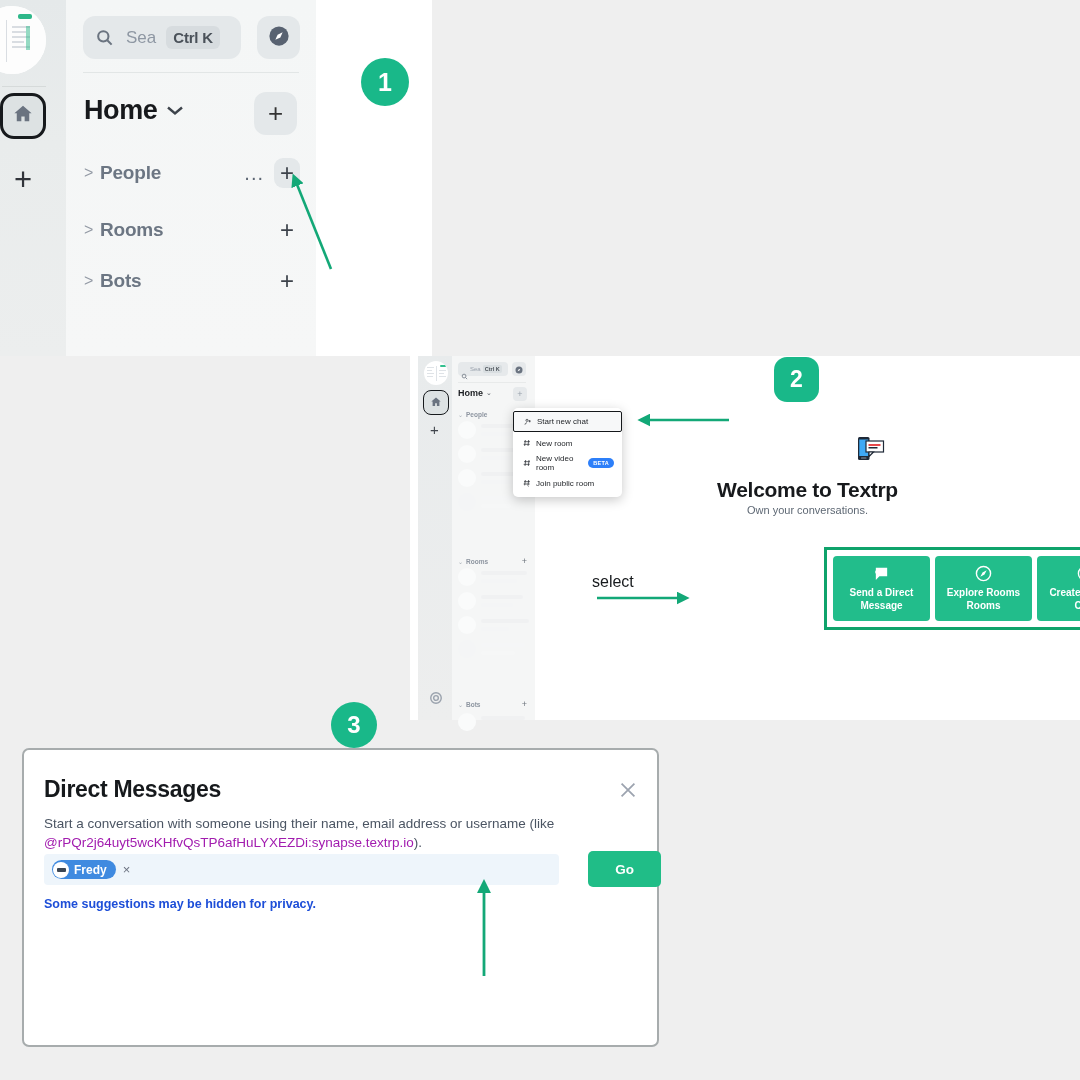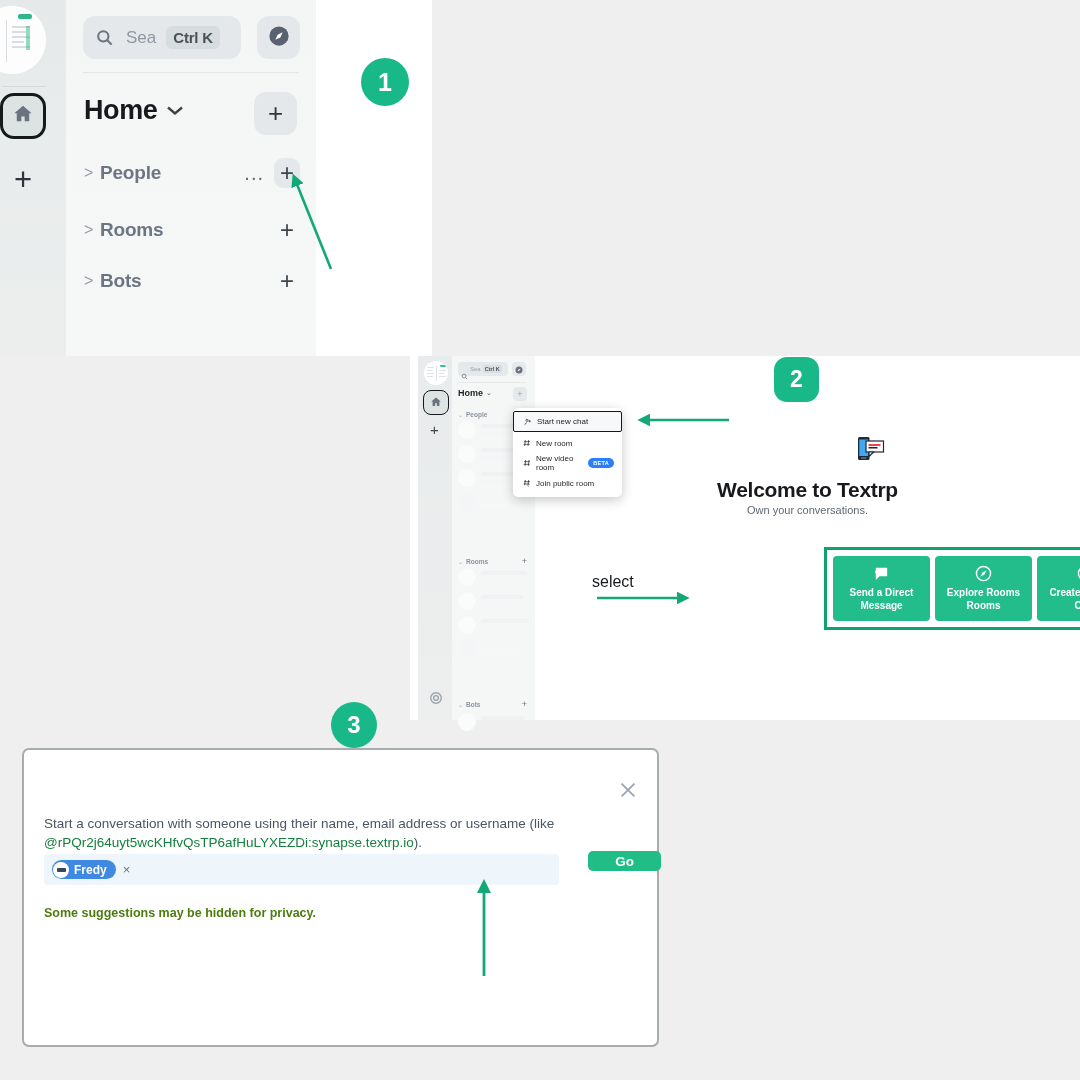--- a/index.html
+++ b/index.html
@@ -149,32 +149,32 @@
     align-items:center;justify-content:center;color:#fff;}
   #p2-cards .card .ci{width:17px;height:17px;margin-bottom:5px;}
   #p2-cards .card .ct{font-size:10px;font-weight:700;text-align:center;line-height:1.25;}
 
   
   #panel3{position:absolute;left:22px;top:748px;width:637px;height:299px;background:#fff;
     border:2px solid #a7acad;border-radius:7px;}
   #p3-title{position:absolute;left:20px;top:26px;font-size:23px;font-weight:700;color:#16191c;letter-spacing:-.3px;}
   #p3-close{position:absolute;right:18px;top:29px;width:22px;height:22px;}
   #p3-desc{position:absolute;left:20px;top:64px;width:530px;font-size:13.5px;color:#4b5563;line-height:1.42;}
-  #p3-desc a{color:#15803d;text-decoration:none;}
+  #p3-desc a{color:#a21caf;text-decoration:none;}
   #p3-field{position:absolute;left:20px;top:104px;width:515px;height:31px;background:#eef5fb;
     border-radius:4px;display:flex;align-items:center;padding:0 8px;}
   .pill{display:flex;align-items:center;background:#3f8ae0;border-radius:11px;height:19px;padding:0 9px 0 1px;}
   .pill .pav{width:16px;height:16px;border-radius:50%;background:#fff;display:flex;align-items:center;
     justify-content:center;margin-right:5px;overflow:hidden;}
   .pill .pav i{display:block;width:9px;height:4px;background:#3b4654;border-radius:1px;}
   .pill .pn{font-size:12px;color:#fff;font-weight:700;}
   #p3-field .xmark{margin-left:7px;color:#6b7280;font-size:13px;}
-  #p3-go{position:absolute;left:564px;top:101px;width:73px;height:20px;background:#20bd87;border-radius:5px;
+  #p3-go{position:absolute;left:564px;top:101px;width:73px;height:36px;background:#20bd87;border-radius:5px;
     color:#fff;font-size:13.5px;font-weight:700;display:flex;align-items:center;justify-content:center;}
-  #p3-note1{position:absolute;left:20px;top:156px;font-size:12.5px;font-weight:700;color:#4d7c0f;}
+  #p3-note1{position:absolute;left:20px;top:147px;font-size:12.5px;font-weight:700;color:#1d4ed8;}
   #p3-note2{position:absolute;left:20px;top:163px;font-size:12.5px;color:#4b5563;}
 
   
   .badge{position:absolute;background:#19b889;color:#fff;display:flex;align-items:center;justify-content:center;
     font-weight:700;}
   #badge1{left:361px;top:58px;width:48px;height:48px;border-radius:50%;font-size:25px;}
   #badge2{left:774px;top:357px;width:45px;height:45px;border-radius:13px;font-size:23px;}
   #badge3{left:331px;top:702px;width:46px;height:46px;border-radius:50%;font-size:24px;}
 
   #ann-select{position:absolute;left:592px;top:573px;font-size:16px;color:#16191c;}
@@ -463,20 +463,21 @@
           <svg viewBox="0 0 24 24" fill="none" stroke="#2b2f34" stroke-width="2.2">
               <path d="M7 3 5 19M17 3 15 19M3 8h18M2 15h18M14 20l3 2"></path>
             </svg>
         </span>
         <span class="tx">Join public room</span>
       </div>
     </div>
   </div>
 
   <div id="panel3">
+    <div id="p3-title">Direct Messages</div>
     <div id="p3-close">
       <svg viewBox="0 0 24 24" fill="none" stroke="#9ca3af" stroke-width="1.9">
           <path d="M5 5 19 19M19 5 5 19"></path>
         </svg>
     </div>
     <div id="p3-desc">
       <span>Start a conversation with someone using their name, email address or username (like </span><a href="#">@rPQr2j64uyt5wcKHfvQsTP6afHuLYXEZDi:synapse.textrp.io</a><span>).</span>
     </div>
     <div id="p3-field">
       <span class="pill">

